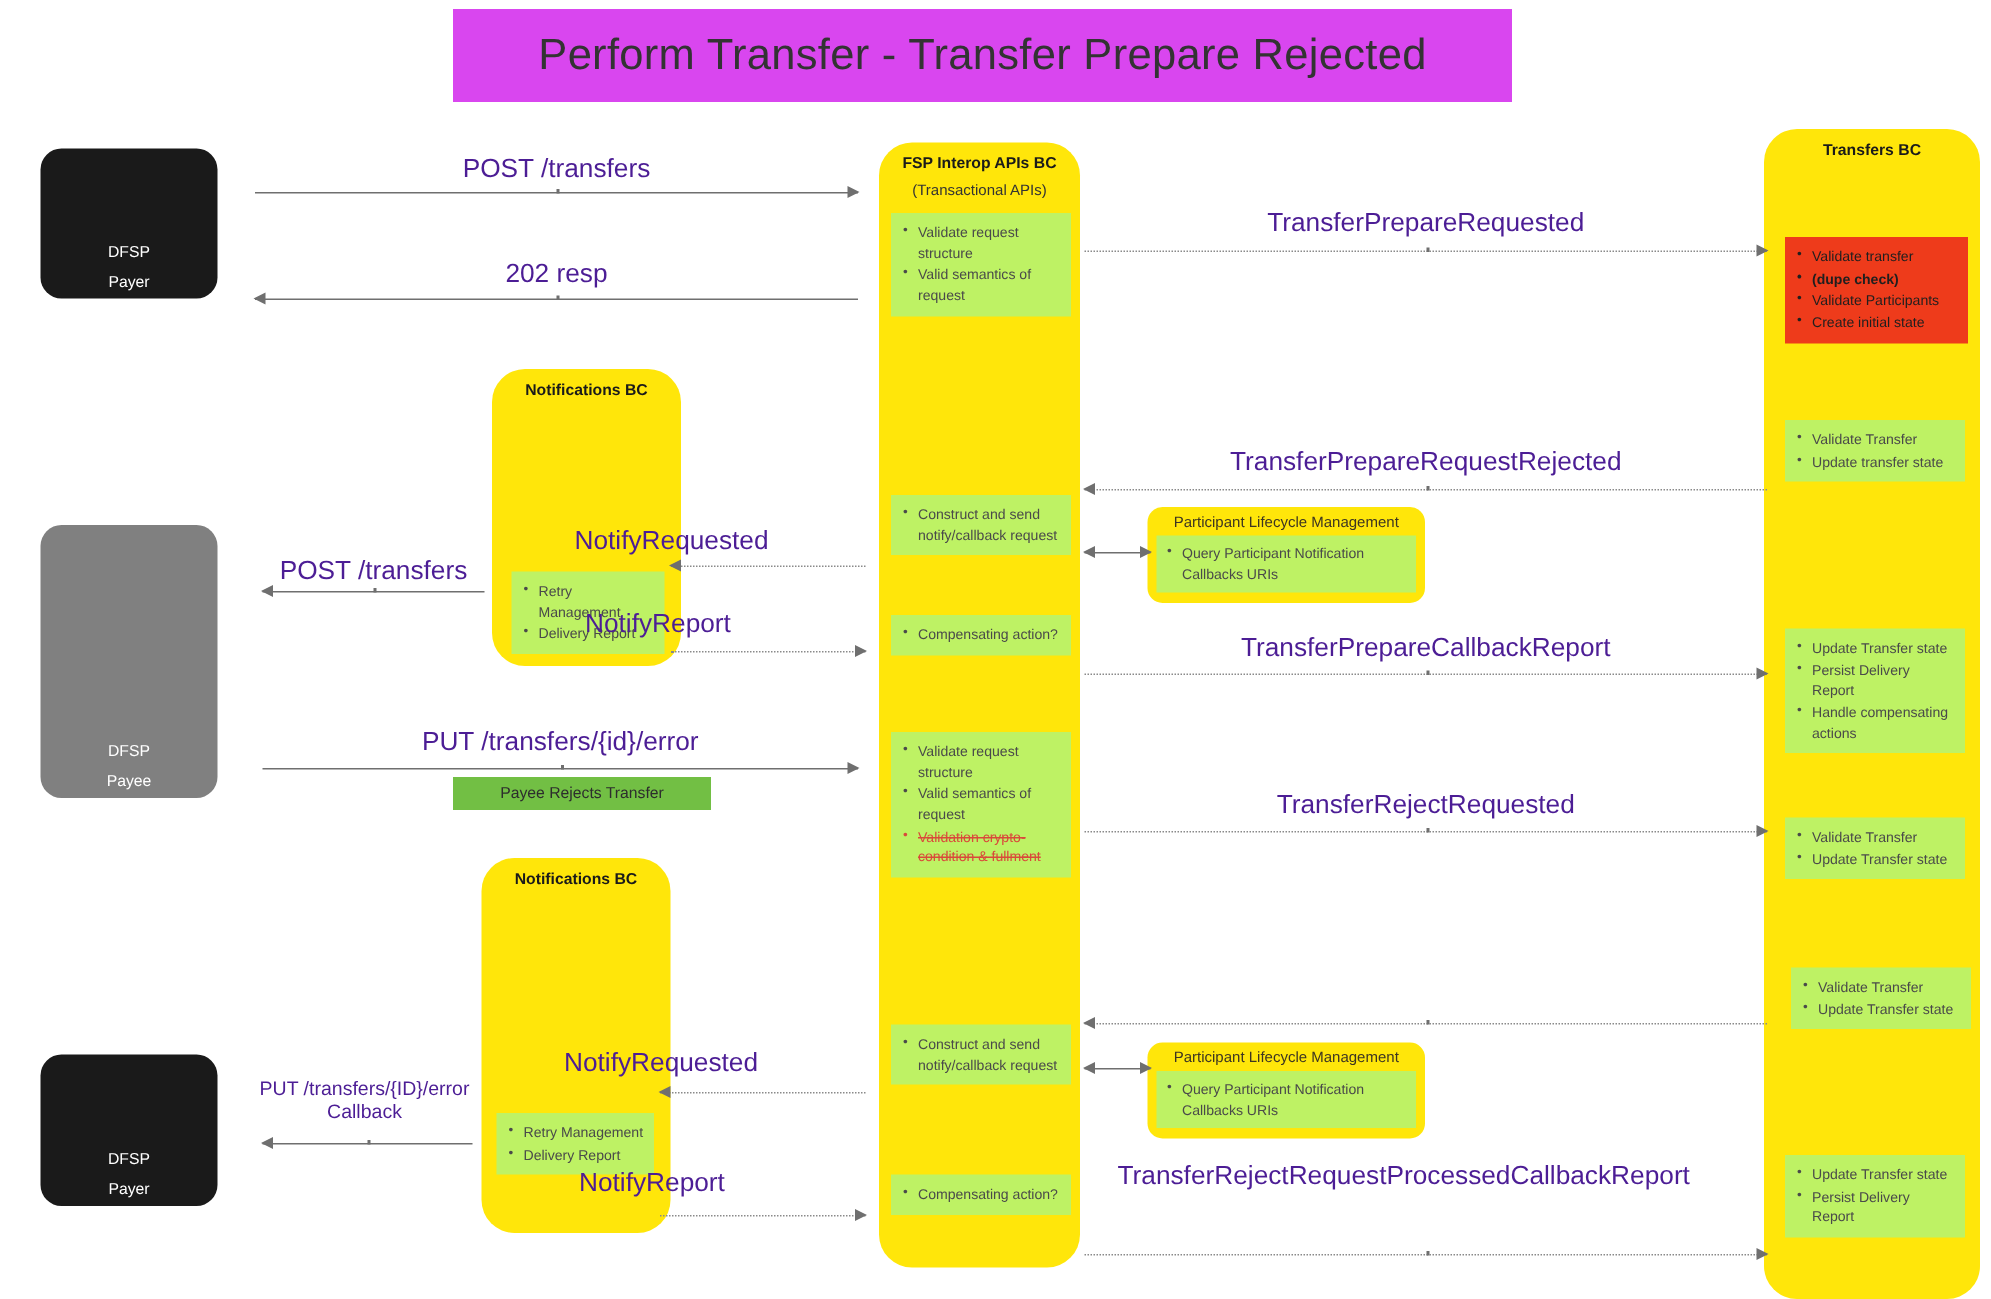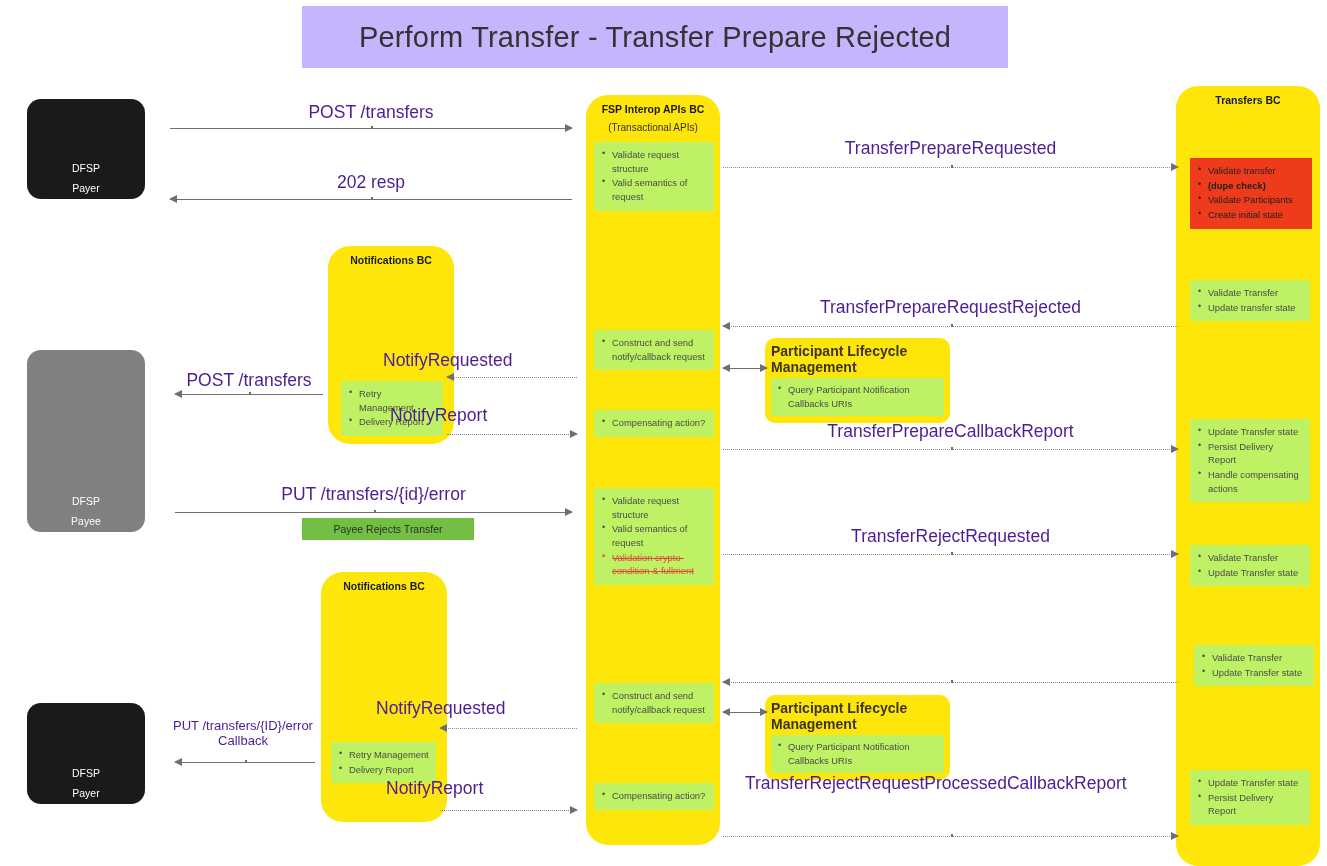--- a/index.html
+++ b/index.html
@@ -10,21 +10,21 @@
     position:relative;
     overflow:hidden;
     color:#333333;
   }
   .canvas{position:absolute;inset:0;}
   .abs{position:absolute;box-sizing:border-box;}
 
   
   .title-bar{
     left:302px;top:6px;width:706px;height:62px;
-    background:#c4b5fd;
+    background:#d946ef;
     display:flex;align-items:center;justify-content:center;
   }
   .title-bar .t{
     font-size:29px;font-weight:400;color:#333333;letter-spacing:.2px;
     white-space:nowrap;
   }
 
   
   .actor{
     border-radius:14px;
@@ -64,21 +64,21 @@
     content:"\2022";position:absolute;left:1px;top:-1px;font-size:9px;
   }
   .note.red li{color:#1f1f1f;}
   .strike{ text-decoration:line-through; color:#d94a3a; }
 
   
   .plm{
     background:#ffe60a;border-radius:10px;padding:4px 6px 7px 6px;
   }
   .plm-title{
-    font-size:14px;font-weight:bold;color:#3d3522;text-align:left;
+    font-size:10px;font-weight:normal;color:#3d3522;text-align:center;
     margin:1px 0 3px 0;
   }
   .plm .note{padding:5px 6px;}
 
   
   .arrow-line{height:0;border-top:1px solid #6f6f6f;}
   .arrow-line.dotted{border-top:1px dotted #8a8a8a;}
   .arrowhead{
     position:absolute;width:0;height:0;top:-4px;
     border-top:4px solid transparent;border-bottom:4px solid transparent;

